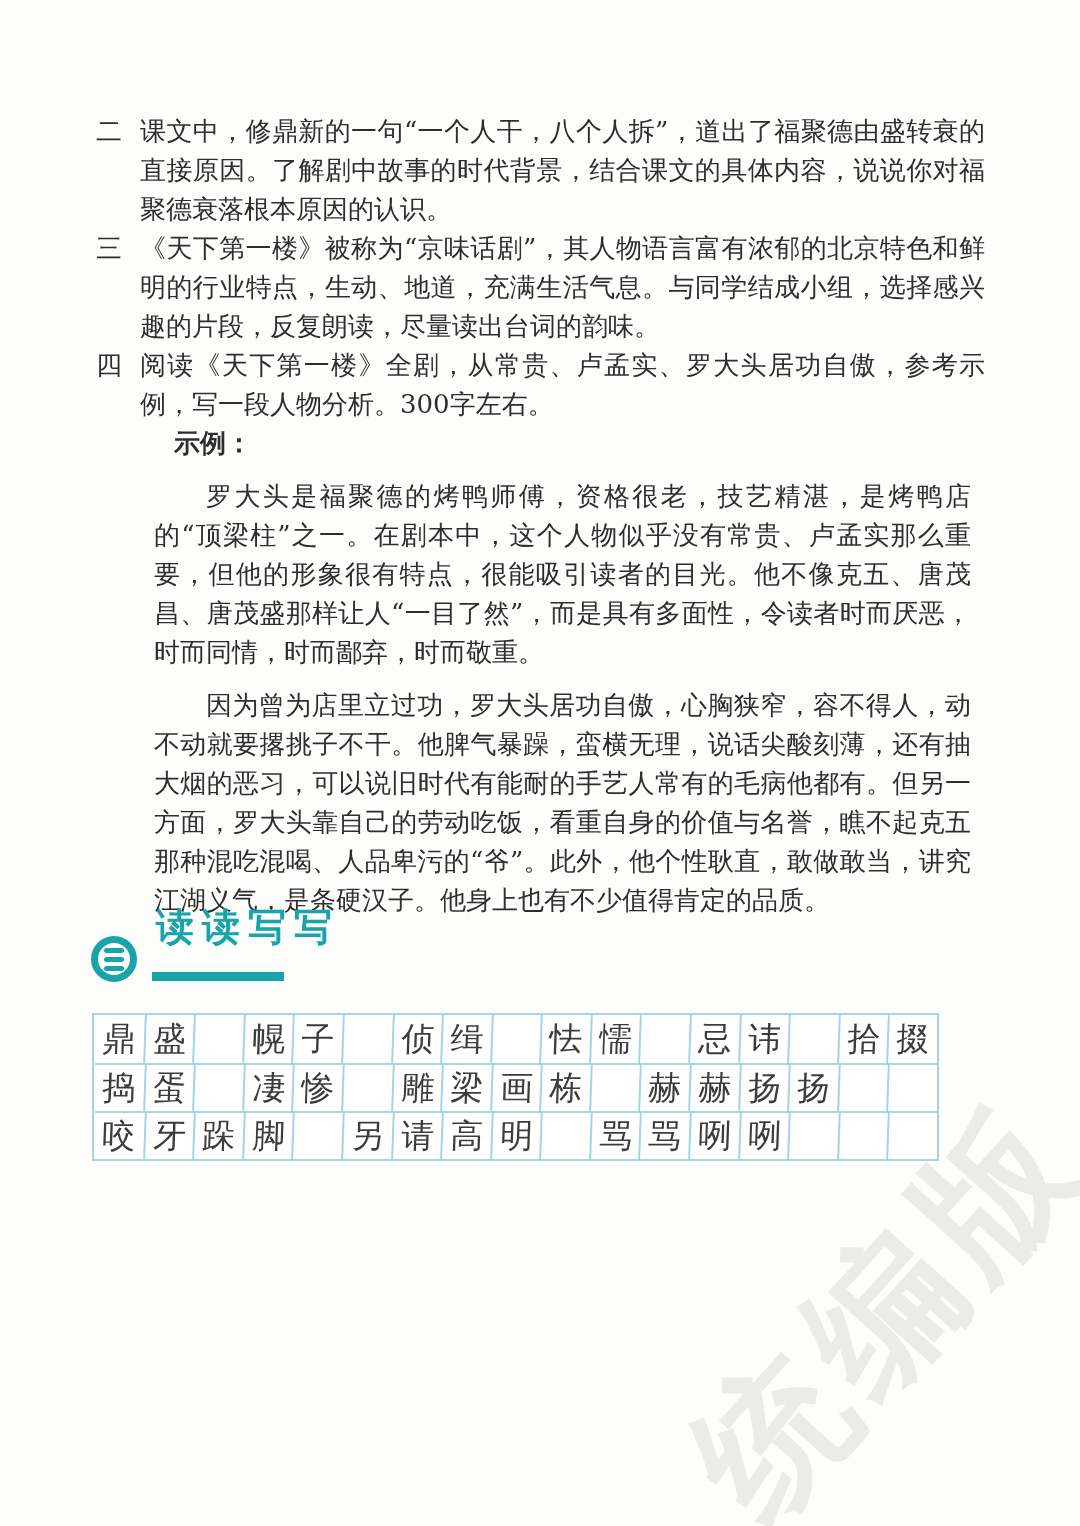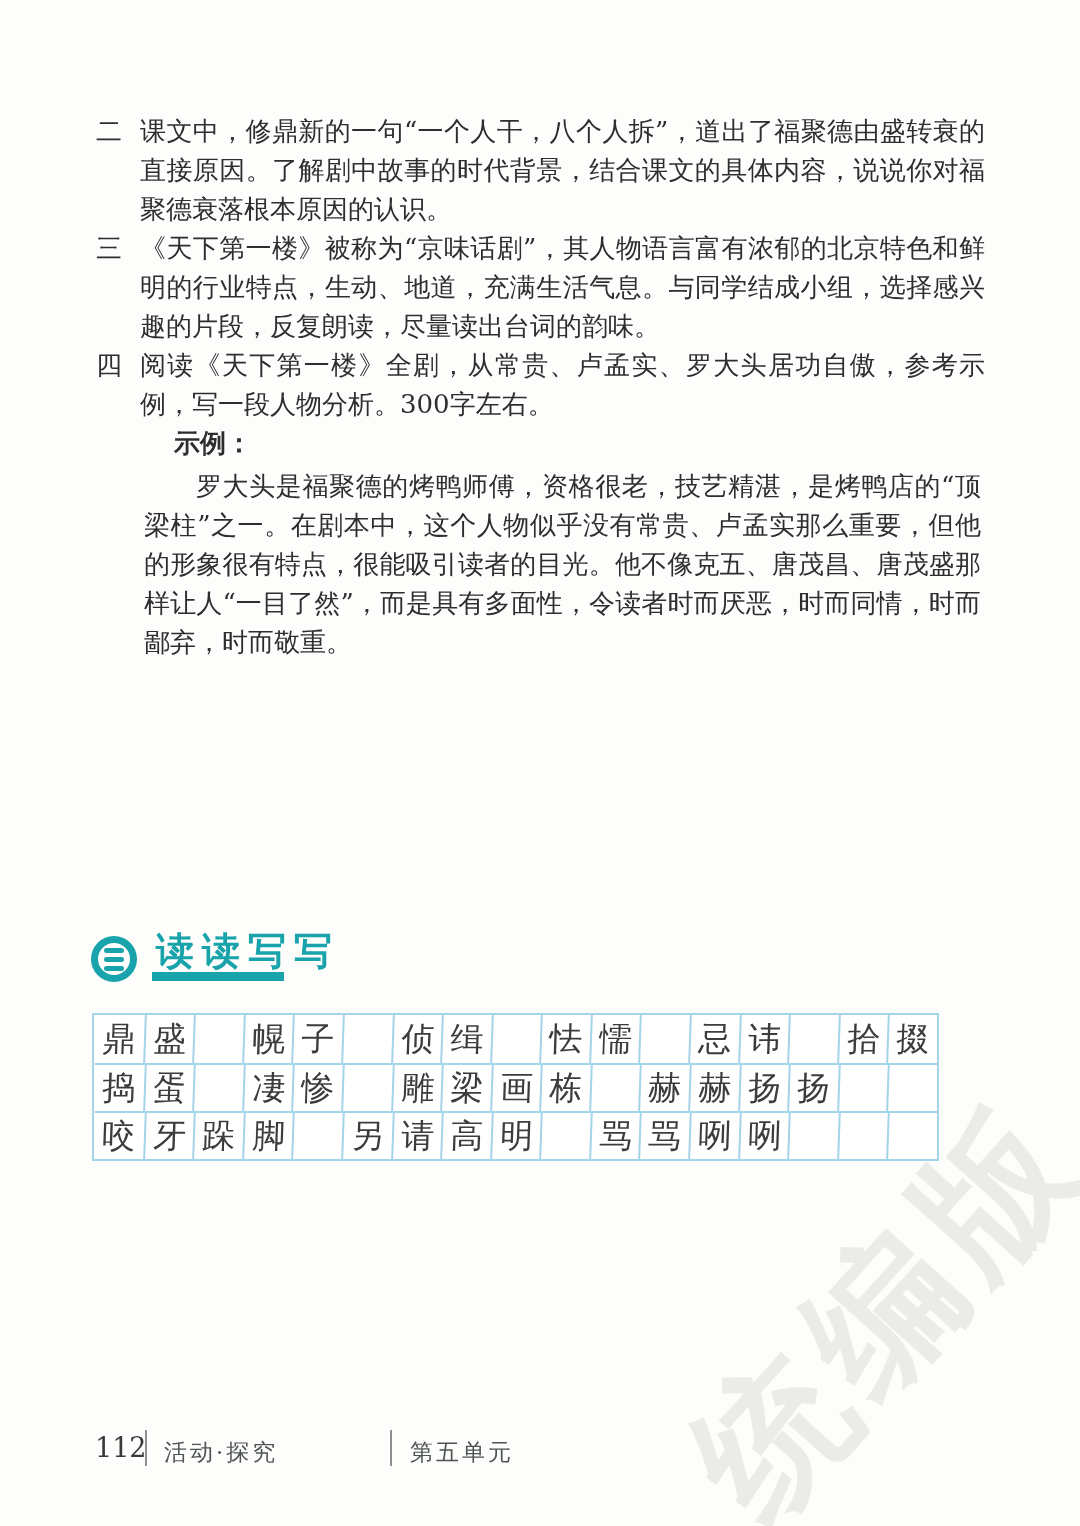--- a/index.html
+++ b/index.html
@@ -8,30 +8,30 @@
     font-family:"DejaVu Serif","Liberation Serif",serif;color:#2e2e2e;
   }
   
   .textblock{
     position:absolute;left:140px;top:112px;width:845px;z-index:2;
     font-size:26px;line-height:39px;text-align:justify;
   }
   .ex-item{position:relative;margin:0;}
   .ex-num{position:absolute;left:-44px;top:0;width:40px;}
   .example-label{text-indent:34px;font-weight:bold;}
-  .example-para{margin:4px;text-indent:2em;}
+  .example-para{margin:14px;text-indent:2em;}
   
   .rw-icon{
     position:absolute;left:91px;top:936px;width:46px;height:46px;box-sizing:border-box;
     border:7px solid var(--accent);border-radius:50%;
     display:flex;flex-direction:column;align-items:center;justify-content:center;gap:4px;z-index:2;
   }
   .rw-icon .bar{width:20px;height:5px;border-radius:3px;background:var(--accent);}
   .section-title{
-    position:absolute;left:156px;top:928px;z-index:2;
+    position:absolute;left:156px;top:904px;z-index:2;
     font-size:38px;line-height:46px;color:var(--accent);letter-spacing:8px;
     font-family:"DejaVu Sans","Liberation Sans",sans-serif;font-weight:bold;white-space:nowrap;
   }
   .title-underline{position:absolute;left:152px;top:972px;width:132px;height:9px;background:var(--accent);z-index:2;}
   
   .word-grid{
     position:absolute;left:92px;top:1013px;width:847px;box-sizing:border-box;z-index:2;
     display:grid;border:2px solid var(--grid-border);background:#ffffff;
   }
   .word-grid .cell{
@@ -71,20 +71,21 @@
     <div class="ex-item">
       <span class="ex-num">三</span>
       <span>《天下第一楼》被称为“京味话剧”，其人物语言富有浓郁的北京特色和鲜明的行业特点，生动、地道，充满生活气息。与同学结成小组，选择感兴趣的片段，反复朗读，尽量读出台词的韵味。</span>
     </div>
     <div class="ex-item">
       <span class="ex-num">四</span>
       <span>阅读《天下第一楼》全剧，从常贵、卢孟实、罗大头居功自傲，参考示例，写一段人物分析。300字左右。</span>
     </div>
     <div class="example-label">示例：</div>
     <p class="example-para">罗大头是福聚德的烤鸭师傅，资格很老，技艺精湛，是烤鸭店的“顶梁柱”之一。在剧本中，这个人物似乎没有常贵、卢孟实那么重要，但他的形象很有特点，很能吸引读者的目光。他不像克五、唐茂昌、唐茂盛那样让人“一目了然”，而是具有多面性，令读者时而厌恶，时而同情，时而鄙弃，时而敬重。</p>
+    <p class="example-para">因为曾为店里立过功，罗大头居功自傲，心胸狭窄，容不得人，动不动就要撂挑子不干。他脾气暴躁，蛮横无理，说话尖酸刻薄，还有抽大烟的恶习，可以说旧时代有能耐的手艺人常有的毛病他都有。但另一方面，罗大头靠自己的劳动吃饭，看重自身的价值与名誉，瞧不起克五那种混吃混喝、人品卑污的“爷”。此外，他个性耿直，敢做敢当，讲究江湖义气，是条硬汉子。他身上也有不少值得肯定的品质。</p>
   </div>
 
   <div class="rw-icon">
     <span class="bar"></span>
     <span class="bar"></span>
     <span class="bar"></span>
   </div>
   <div class="section-title">读读写写</div>
   <div class="title-underline"></div>
 
@@ -135,23 +136,16 @@
       <div class="cell bl bt"></div>
       <div class="cell bl bt">骂</div>
       <div class="cell bl bt">骂</div>
       <div class="cell bl bt">咧</div>
       <div class="cell bl bt">咧</div>
       <div class="cell bl bt"></div>
       <div class="cell bl bt"></div>
       <div class="cell bl bt"></div>
     </div>
 
-  <div class="footer">
-    <span class="page-number">112</span>
-    <span class="f-div f-div1"></span>
-    <span class="f-label f-label1">活动·探究</span>
-    <span class="f-div f-div2"></span>
-    <span class="f-label f-label2">第五单元</span>
-  </div>
 
   <div class="watermark">统编版</div>
 
 </div>
 
 </body></html>

